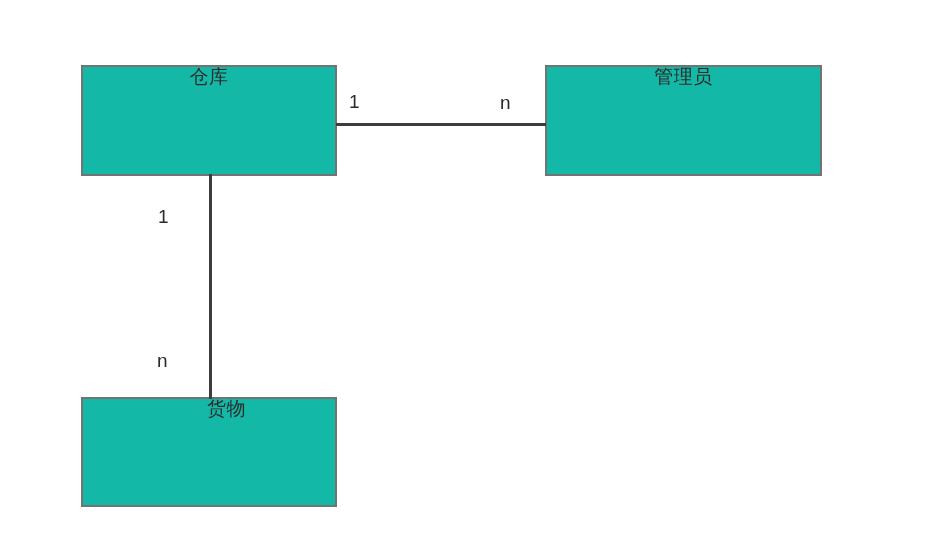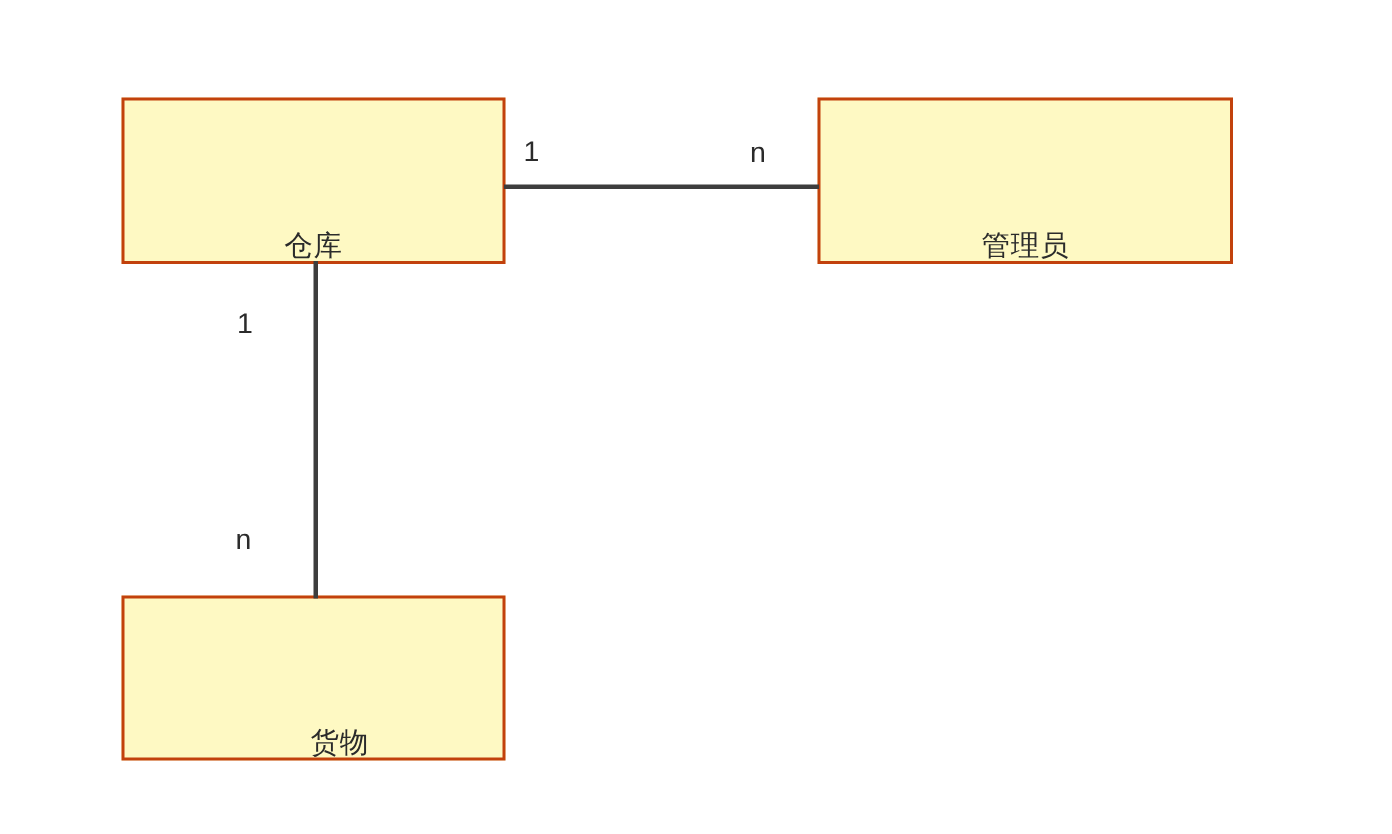--- a/index.html
+++ b/index.html
@@ -14,24 +14,24 @@
     position: relative;
     width: 928px;
     height: 556px;
     background: #ffffff;
     overflow: hidden;
   }
 
   .entity-box {
     position: absolute;
     box-sizing: border-box;
-    background: #fef9c3;
-    border: 2px solid #c2410c;
+    background: #14b8a6;
+    border: 2px solid #737373;
     display: flex;
-    align-items: flex-end;
+    align-items: flex-start;
     justify-content: center;
   }
   .entity-label {
     font-size: 19px;
     line-height: 1;
     color: #2b2b2b;
     letter-spacing: 0.5px;
     user-select: none;
     white-space: nowrap;
   }

